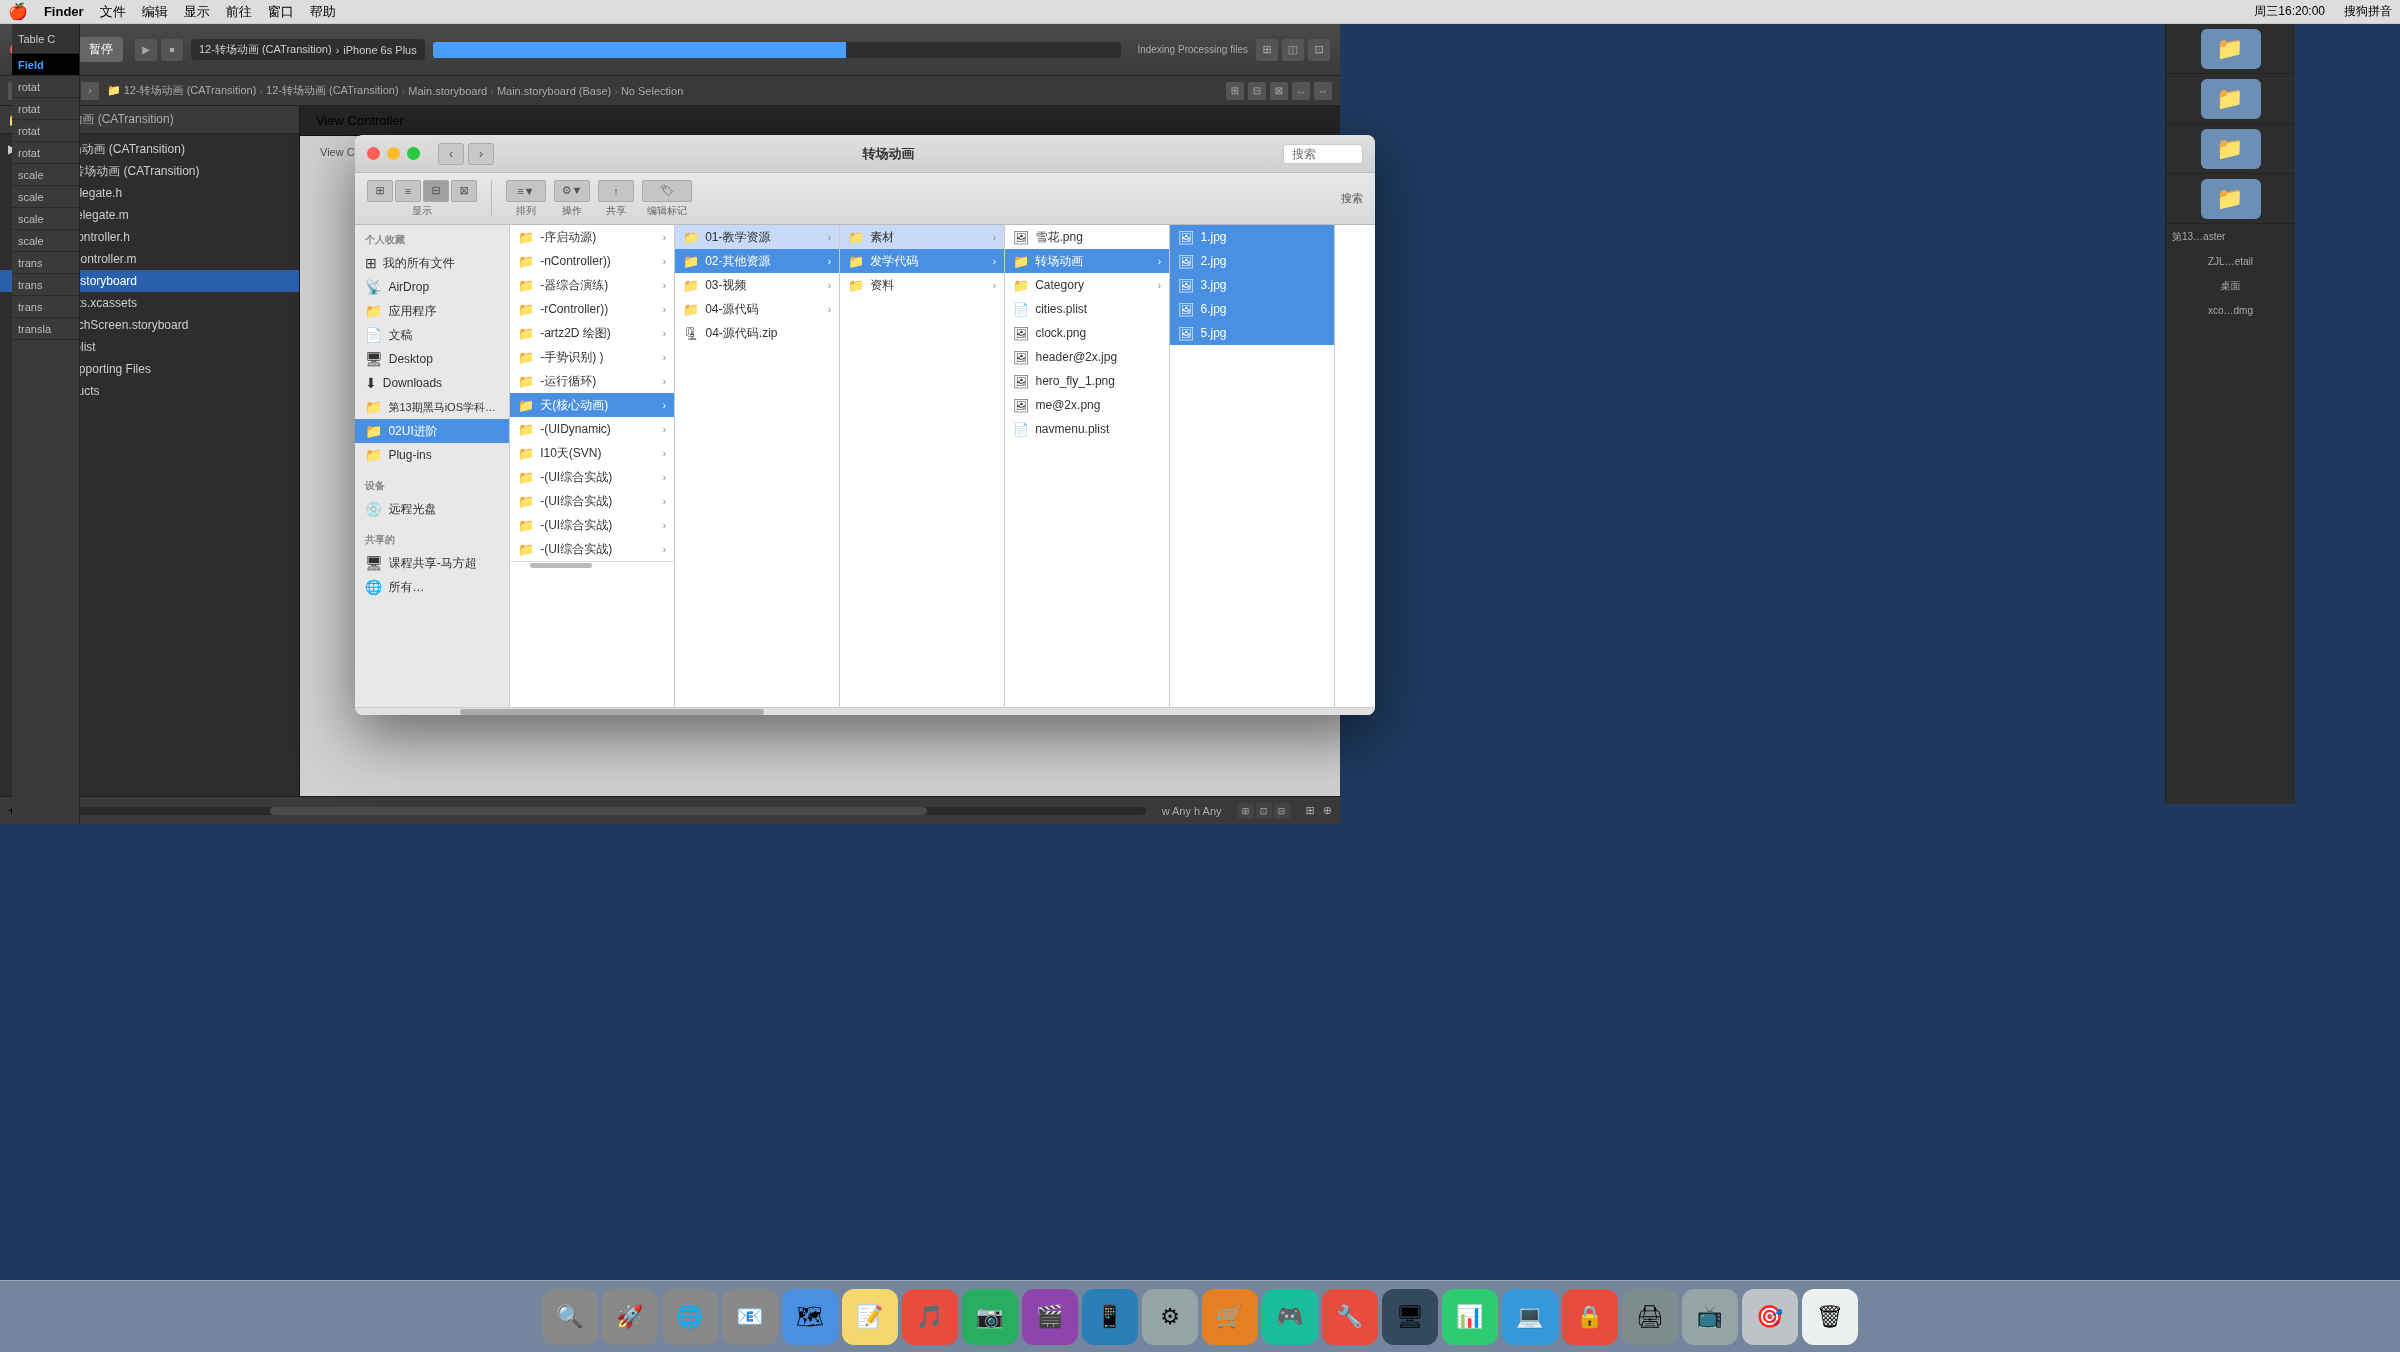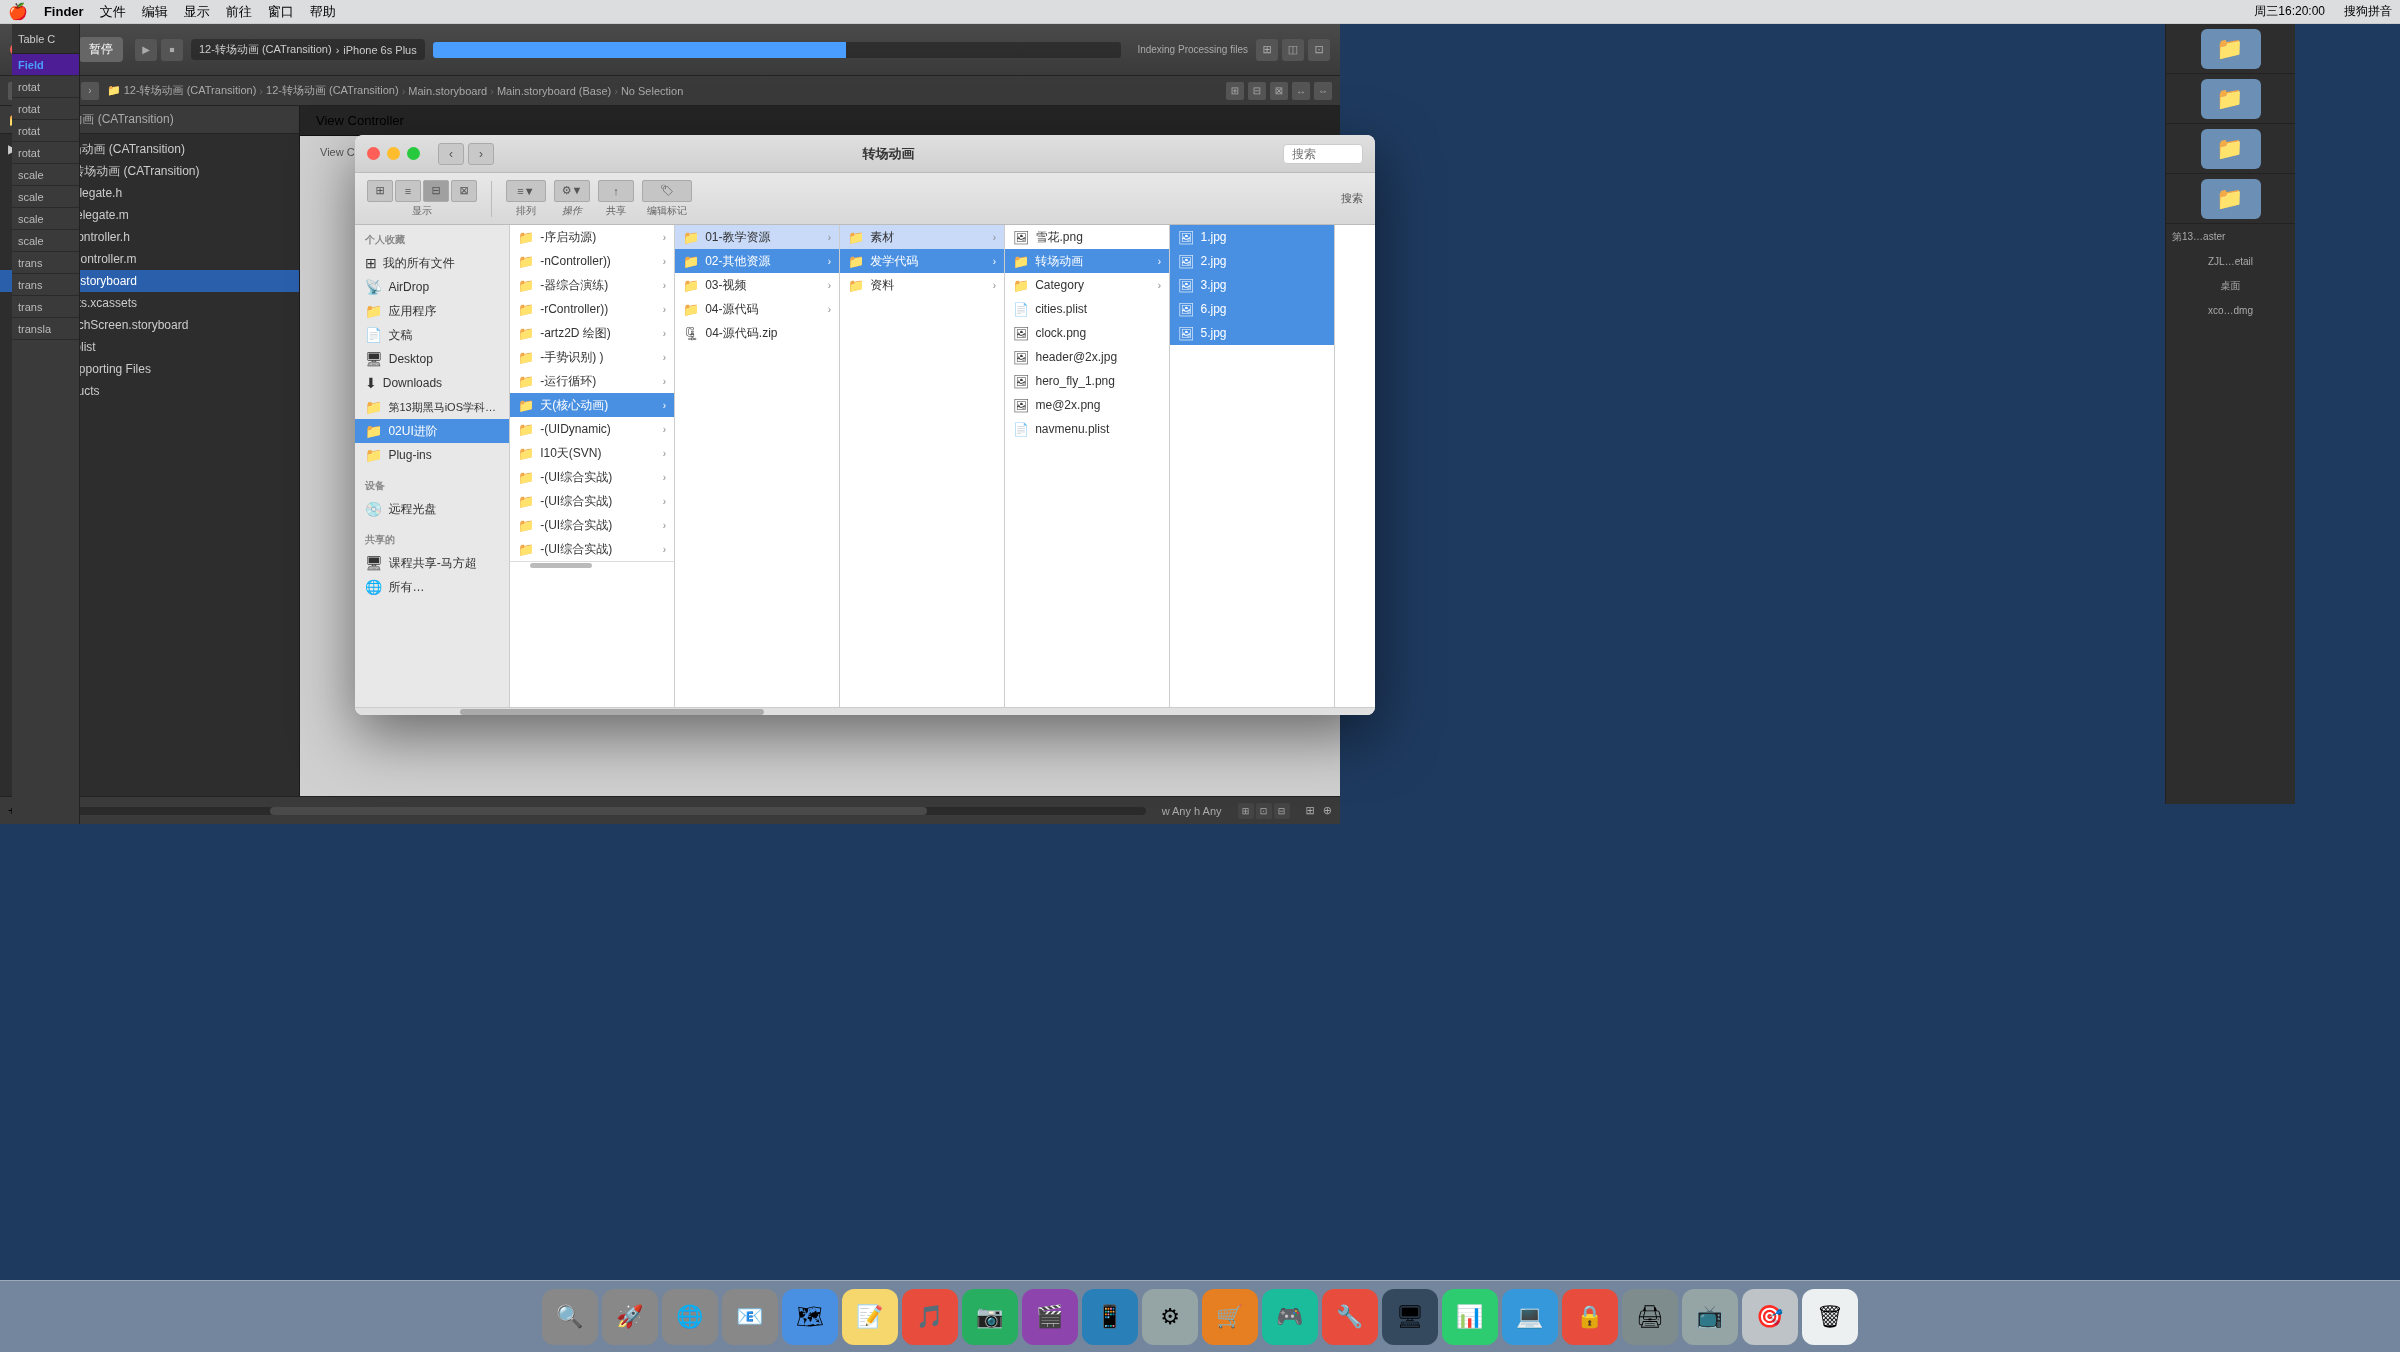--- a/index.html
+++ b/index.html
@@ -514,21 +514,21 @@
 
   <div style="position:absolute; top:0; left:0; right:0; bottom:0; background:#c8c8c8;"></div>
   <div style="position:absolute; top:20px; left:30px; background:white; border:1px solid #aaa; border-radius:4px; padding:6px; width:180px;">
     <div style="font-size:11px; color:#555; text-align:center; margin-bottom:4px;">View Controller Scene</div>
     <div style="height:22px; background:#4a90e2; border-radius:3px; display:flex; align-items:center; padding:0 6px; color:white; font-size:10px;">View Controller</div>
   </div>
 </div>
 
 <div class="table-panel">
   <div class="table-header">Table C</div>
-  <div class="table-row" style="background:#4c1d95; color:#4a9eff; font-weight:600;">Field</div>
+  <div class="table-row" style="background:#000000; color:#4a9eff; font-weight:600;">Field</div>
   <div class="table-row">rotat</div>
   <div class="table-row">rotat</div>
   <div class="table-row">rotat</div>
   <div class="table-row">rotat</div>
   <div class="table-row">scale</div>
   <div class="table-row">scale</div>
   <div class="table-row">scale</div>
   <div class="table-row">scale</div>
   <div class="table-row">trans</div>
   <div class="table-row">trans</div>
@@ -734,21 +734,21 @@
       <div style="font-size:10px;color:#666;">显示</div>
     </div>
     <div style="width:1px;height:36px;background:#bbb;margin:0 4px;"></div>
     <div style="display:flex;gap:8px;">
       <div style="display:flex;flex-direction:column;align-items:center;gap:2px;">
         <div class="finder-view-btn" style="width:40px;">≡▼</div>
         <div style="font-size:10px;color:#666;">排列</div>
       </div>
       <div style="display:flex;flex-direction:column;align-items:center;gap:2px;">
         <div class="finder-view-btn" style="width:36px;">⚙▼</div>
-        <div style="font-size:10px;color:#666;font-style:italic;">操作</div>
+        <div style="font-size:10px;color:#666;">操作</div>
       </div>
       <div style="display:flex;flex-direction:column;align-items:center;gap:2px;">
         <div class="finder-view-btn" style="width:36px;">↑</div>
         <div style="font-size:10px;color:#666;">共享</div>
       </div>
       <div style="display:flex;flex-direction:column;align-items:center;gap:2px;">
         <div class="finder-view-btn" style="width:50px;">🏷</div>
         <div style="font-size:10px;color:#666;">编辑标记</div>
       </div>
     </div>

